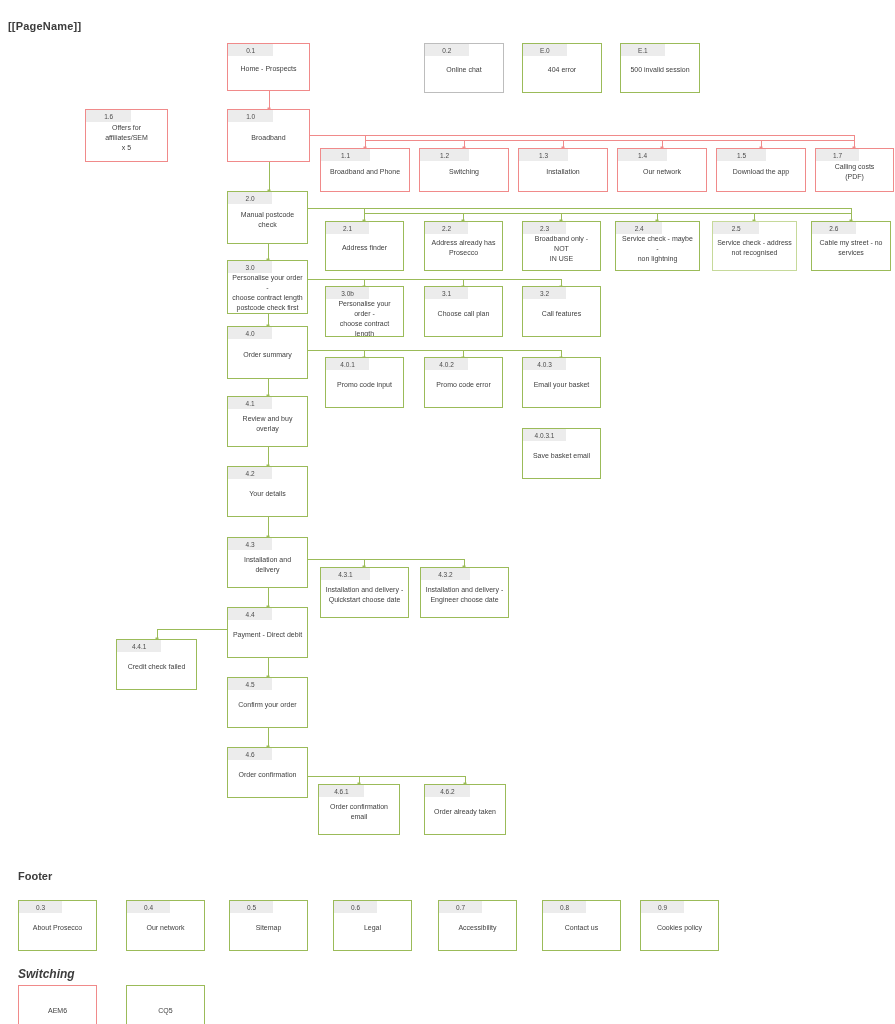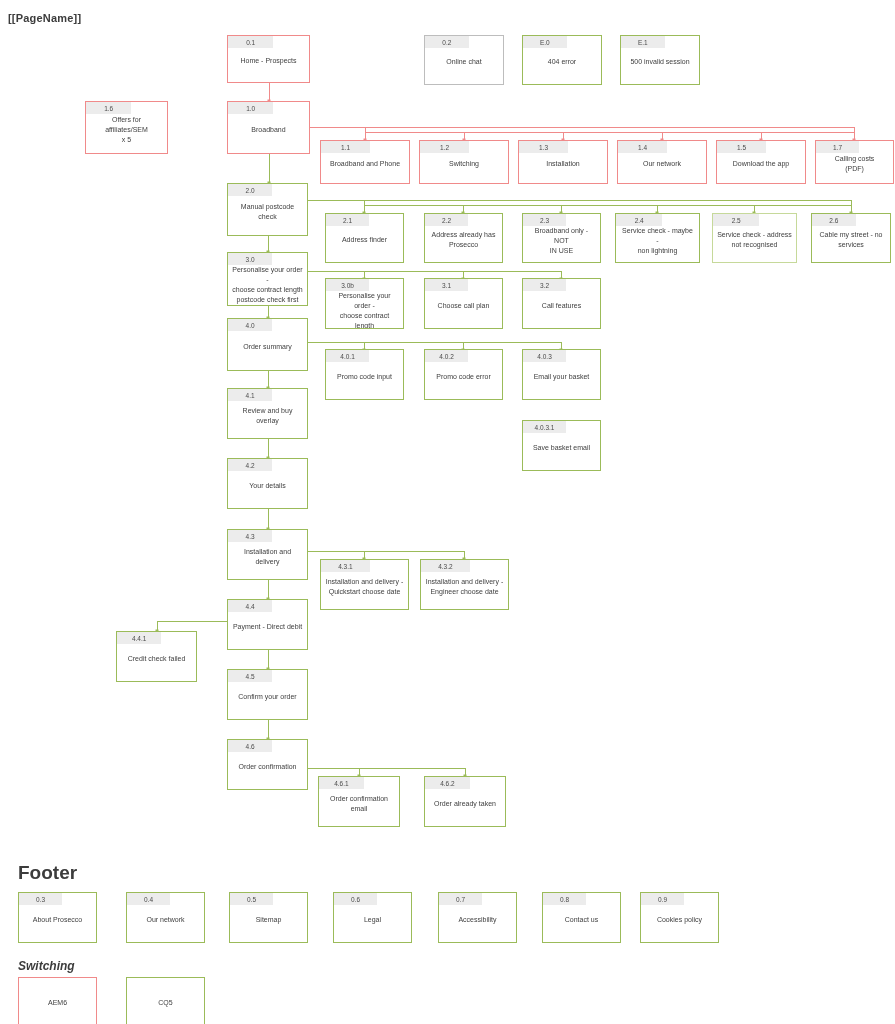--- a/index.html
+++ b/index.html
@@ -5,31 +5,31 @@
 <style>
   html,body{margin:0;padding:0;}
   body{
     width:895px;height:1024px;
     background:#ffffff;
     font-family:"Liberation Sans","DejaVu Sans",sans-serif;
     color:#3a3a3a;
     overflow:hidden;
     position:relative;
   }
-  #canvas{position:absolute;left:0;top:4px;width:895px;height:764px;}
+  #canvas{position:absolute;left:0;top:12px;width:895px;height:764px;}
   #edges{position:absolute;left:0;top:0;width:895px;height:1024px;pointer-events:none;}
 
   .heading{
     position:absolute;
     font-weight:bold;
     color:#3c3c3c;
     white-space:nowrap;
   }
   .heading.page-title{font-size:11px;left:8px;top:8px;letter-spacing:.2px;}
-  .heading.section-footer{font-size:19px;left:18px;top:858px;text-align:right;}
+  .heading.section-footer{font-size:11px;left:18px;top:858px;text-align:right;}
   .heading.section-platforms{font-size:12px;left:18px;top:955px;font-style:italic;}
 
   .node{
     position:absolute;
     box-sizing:border-box;
     background:#ffffff;
     border:1px solid #9bbb59;
     display:flex;
     flex-direction:column;
     overflow:hidden;

